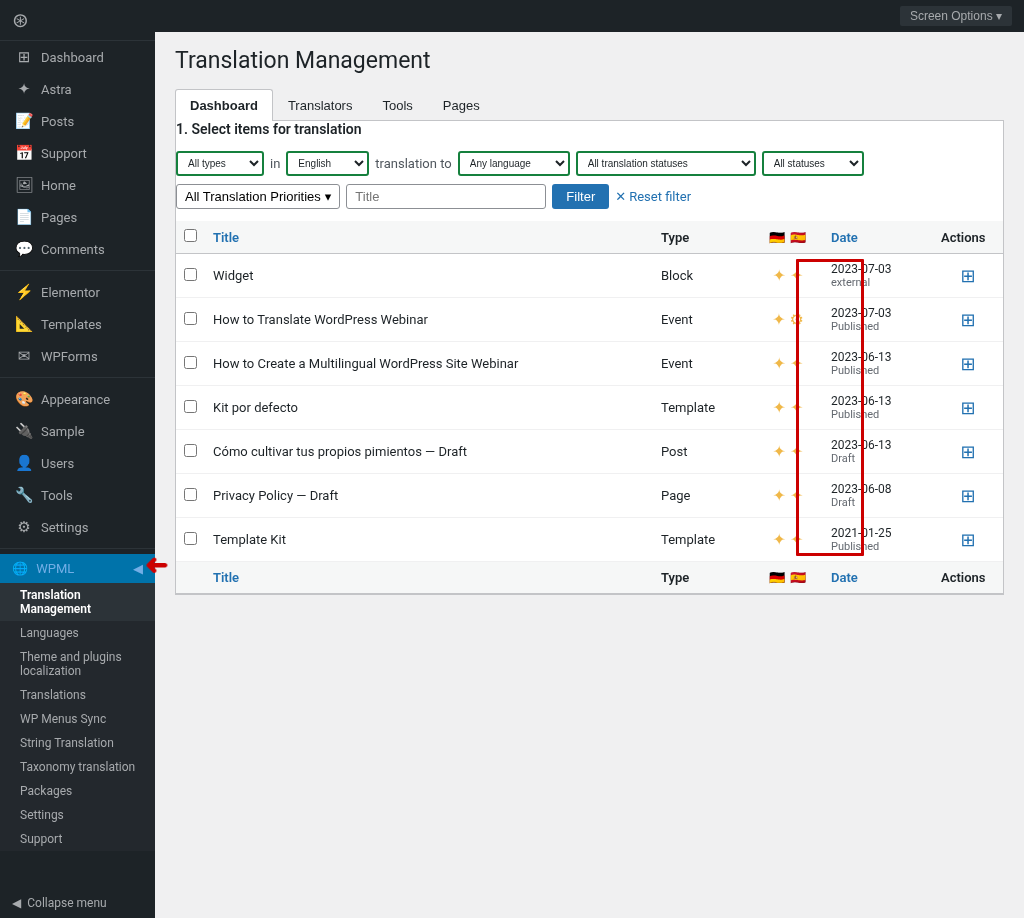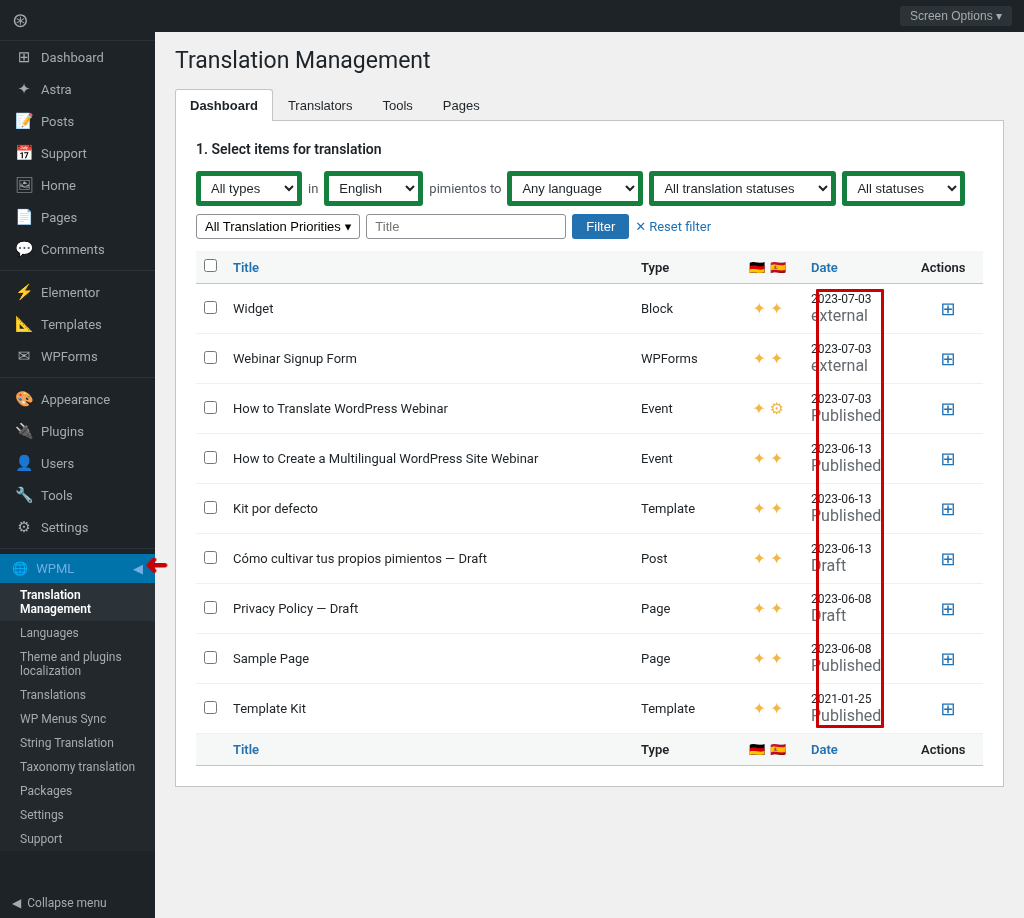--- a/index.html
+++ b/index.html
@@ -132,42 +132,41 @@
       border-color: #c3c4c7;
       border-bottom-color: #fff;
       font-weight: 600;
     }
 
     
     .card {
       background: #fff;
       border: 1px solid #c3c4c7;
       border-top: none;
-      padding: 20px;
     }
 
     .section-title {
       font-size: 14px;
       font-weight: 600;
       margin-bottom: 14px;
       color: #1d2327;
     }
 
     
     .filter-row {
       display: flex;
       align-items: center;
       gap: 6px;
       flex-wrap: wrap;
       margin-bottom: 8px;
     }
     .filter-row select, .filter-row input[type="text"] {
-      font-size: 13px;
+      font-size: 10px;
       padding: 4px 6px;
-      border: 5px solid #15803d;
+      border: 2px solid #15803d;
       border-radius: 3px;
       background: #fff;
       color: #1d2327;
     }
     .filter-row select { padding-right: 20px; }
     .filter-label { color: #50575e; font-size: 13px; }
 
     .filter-row2 {
       display: flex;
       align-items: center;
@@ -236,21 +235,21 @@
     .col-check { width: 28px; }
     .col-title { }
     .col-type { width: 100px; }
     .col-flags { width: 70px; text-align: center; }
     .col-date { width: 110px; }
     .col-actions { width: 70px; text-align: center; }
 
     .flags-cell { display: flex; gap: 4px; align-items: center; justify-content: center; }
 
     .date-line1 { font-size: 12px; color: #1d2327; }
-    .date-line2 { font-size: 16px; color: #646970; }
+    .date-line2 { font-size: 11px; color: #646970; }
 
     .table-wrapper { position: relative; }
   </style>
 </head>
 <body>
 
 <div id="sidebar">
   <div class="sidebar-logo">
     <span style="font-size:20px;color:#a7aaad;">⊛</span>
   </div>
@@ -296,21 +295,21 @@
     <span class="icon">✉</span>
     <span>WPForms</span>
   </div>
   <hr class="sidebar-divider">
   <div class="sidebar-item">
     <span class="icon">🎨</span>
     <span>Appearance</span>
   </div>
   <div class="sidebar-item">
     <span class="icon">🔌</span>
-    <span>Plugins</span>
+    <span>Sample</span>
   </div>
   <div class="sidebar-item">
     <span class="icon">👤</span>
     <span>Users</span>
   </div>
   <div class="sidebar-item">
     <span class="icon">🔧</span>
     <span>Tools</span>
   </div>
   <div class="sidebar-item">
@@ -382,21 +381,21 @@
       <div class="section-title">1. Select items for translation</div>
 
       <div class="filter-row">
         <select>
           <option>All types</option>
         </select>
         <span class="filter-label">in</span>
         <select>
           <option>English</option>
         </select>
-        <span class="filter-label">pimientos to</span>
+        <span class="filter-label">translation to</span>
         <select>
           <option>Any language</option>
         </select>
         <select style="min-width:180px;">
           <option>All translation statuses</option>
         </select>
         <select>
           <option>All statuses</option>
         </select>
       </div>
@@ -452,151 +451,111 @@
       <div class="date-line2">external</div>
     </td>
     <td class="col-actions">
       <span style="color:#2271b1;font-size:18px;cursor:pointer;">⊞</span>
     </td>
   </tr>
               <tr>
     <td class="col-check">
       <input type="checkbox" style="">
     </td>
-    <td class="col-title">Webinar Signup Form</td>
-    <td class="col-type">WPForms</td>
+    <td class="col-title">How to Translate WordPress Webinar</td>
+    <td class="col-type">Event</td>
     <td class="col-flags">
       <div class="flags-cell">
         <span style="font-size:16px;color:#f0b849;">✦</span>
-        <span style="font-size:16px;color:#f0b849;">✦</span>
+        <span style="font-size:16px;color:#f0b849;">⚙</span>
       </div>
     </td>
     <td class="col-date">
       <div class="date-line1">2023-07-03</div>
-      <div class="date-line2">external</div>
+      <div class="date-line2">Published</div>
     </td>
     <td class="col-actions">
       <span style="color:#2271b1;font-size:18px;cursor:pointer;">⊞</span>
     </td>
   </tr>
               <tr>
     <td class="col-check">
       <input type="checkbox" style="">
     </td>
-    <td class="col-title">How to Translate WordPress Webinar</td>
+    <td class="col-title">How to Create a Multilingual WordPress Site Webinar</td>
     <td class="col-type">Event</td>
     <td class="col-flags">
       <div class="flags-cell">
         <span style="font-size:16px;color:#f0b849;">✦</span>
-        <span style="font-size:16px;color:#f0b849;">⚙</span>
+        <span style="font-size:16px;color:#f0b849;">✦</span>
       </div>
     </td>
     <td class="col-date">
-      <div class="date-line1">2023-07-03</div>
+      <div class="date-line1">2023-06-13</div>
       <div class="date-line2">Published</div>
     </td>
     <td class="col-actions">
       <span style="color:#2271b1;font-size:18px;cursor:pointer;">⊞</span>
     </td>
   </tr>
               <tr>
     <td class="col-check">
       <input type="checkbox" style="">
     </td>
-    <td class="col-title">How to Create a Multilingual WordPress Site Webinar</td>
-    <td class="col-type">Event</td>
+    <td class="col-title">Kit por defecto</td>
+    <td class="col-type">Template</td>
     <td class="col-flags">
       <div class="flags-cell">
         <span style="font-size:16px;color:#f0b849;">✦</span>
         <span style="font-size:16px;color:#f0b849;">✦</span>
       </div>
     </td>
     <td class="col-date">
       <div class="date-line1">2023-06-13</div>
       <div class="date-line2">Published</div>
     </td>
     <td class="col-actions">
       <span style="color:#2271b1;font-size:18px;cursor:pointer;">⊞</span>
     </td>
   </tr>
               <tr>
     <td class="col-check">
       <input type="checkbox" style="">
     </td>
-    <td class="col-title">Kit por defecto</td>
-    <td class="col-type">Template</td>
+    <td class="col-title">Cómo cultivar tus propios pimientos — Draft</td>
+    <td class="col-type">Post</td>
     <td class="col-flags">
       <div class="flags-cell">
         <span style="font-size:16px;color:#f0b849;">✦</span>
         <span style="font-size:16px;color:#f0b849;">✦</span>
       </div>
     </td>
     <td class="col-date">
       <div class="date-line1">2023-06-13</div>
-      <div class="date-line2">Published</div>
+      <div class="date-line2">Draft</div>
     </td>
     <td class="col-actions">
       <span style="color:#2271b1;font-size:18px;cursor:pointer;">⊞</span>
     </td>
   </tr>
               <tr>
     <td class="col-check">
       <input type="checkbox" style="">
     </td>
-    <td class="col-title">Cómo cultivar tus propios pimientos — Draft</td>
-    <td class="col-type">Post</td>
-    <td class="col-flags">
-      <div class="flags-cell">
-        <span style="font-size:16px;color:#f0b849;">✦</span>
-        <span style="font-size:16px;color:#f0b849;">✦</span>
-      </div>
-    </td>
-    <td class="col-date">
-      <div class="date-line1">2023-06-13</div>
-      <div class="date-line2">Draft</div>
-    </td>
-    <td class="col-actions">
-      <span style="color:#2271b1;font-size:18px;cursor:pointer;">⊞</span>
-    </td>
-  </tr>
-              <tr>
-    <td class="col-check">
-      <input type="checkbox" style="">
-    </td>
     <td class="col-title">Privacy Policy — Draft</td>
     <td class="col-type">Page</td>
     <td class="col-flags">
       <div class="flags-cell">
         <span style="font-size:16px;color:#f0b849;">✦</span>
         <span style="font-size:16px;color:#f0b849;">✦</span>
       </div>
     </td>
     <td class="col-date">
       <div class="date-line1">2023-06-08</div>
       <div class="date-line2">Draft</div>
-    </td>
-    <td class="col-actions">
-      <span style="color:#2271b1;font-size:18px;cursor:pointer;">⊞</span>
-    </td>
-  </tr>
-              <tr>
-    <td class="col-check">
-      <input type="checkbox" style="">
-    </td>
-    <td class="col-title">Sample Page</td>
-    <td class="col-type">Page</td>
-    <td class="col-flags">
-      <div class="flags-cell">
-        <span style="font-size:16px;color:#f0b849;">✦</span>
-        <span style="font-size:16px;color:#f0b849;">✦</span>
-      </div>
-    </td>
-    <td class="col-date">
-      <div class="date-line1">2023-06-08</div>
-      <div class="date-line2">Published</div>
     </td>
     <td class="col-actions">
       <span style="color:#2271b1;font-size:18px;cursor:pointer;">⊞</span>
     </td>
   </tr>
               <tr>
     <td class="col-check">
       <input type="checkbox" style="">
     </td>
     <td class="col-title">Template Kit</td>

